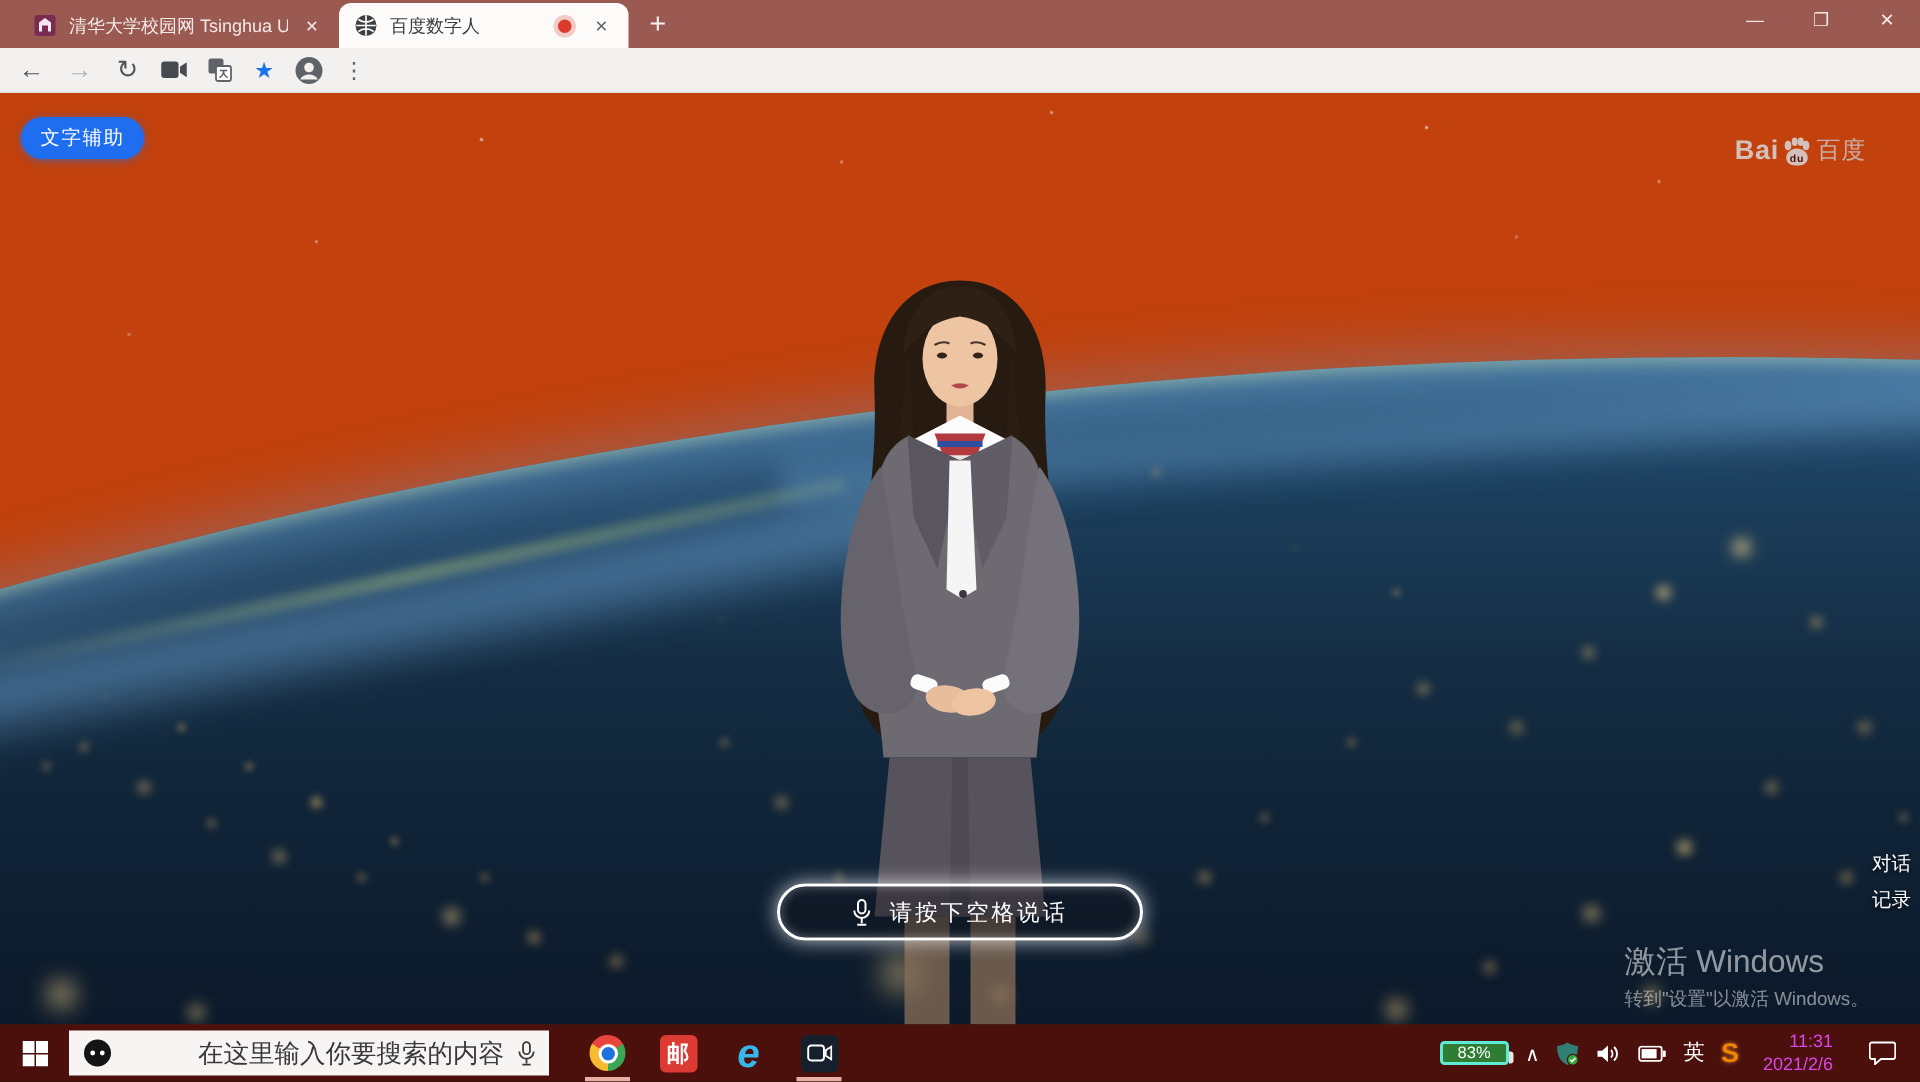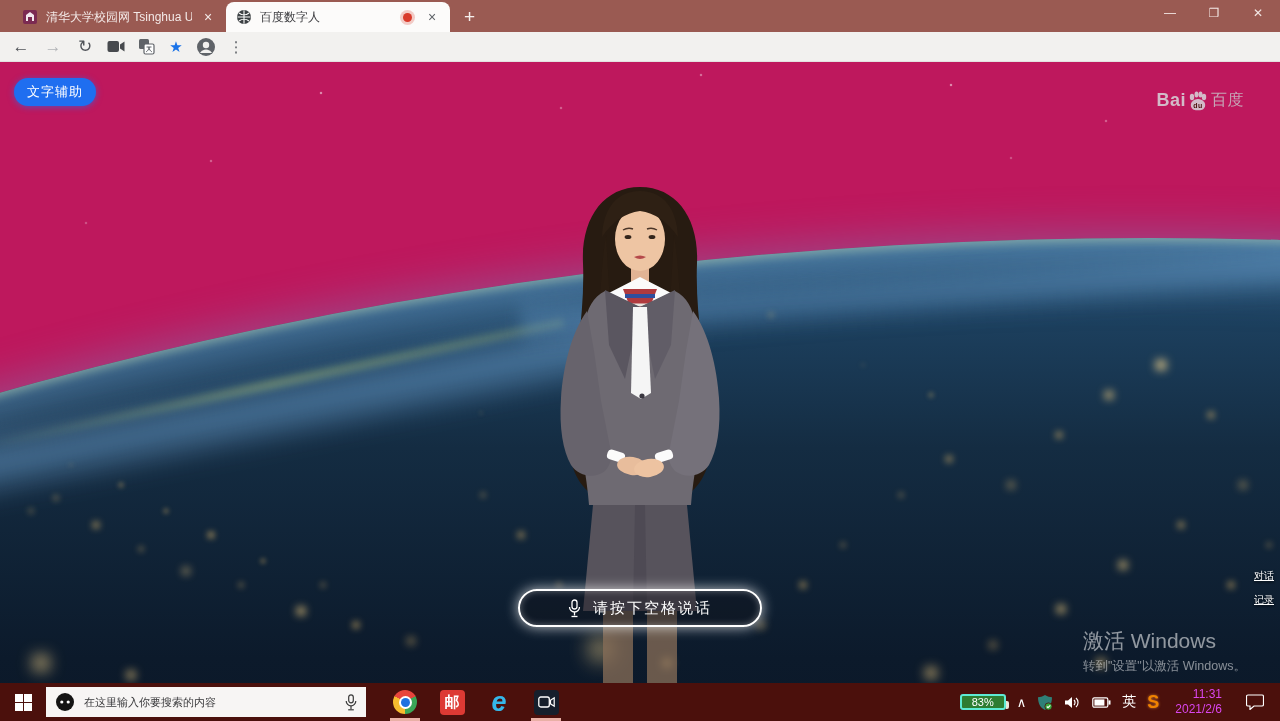--- a/index.html
+++ b/index.html
@@ -4,21 +4,21 @@
 <style>
   * { margin:0; padding:0; box-sizing:border-box; }
   html,body { width:1280px; height:721px; overflow:hidden; background:#000;
     font-family:"Liberation Sans", sans-serif; }
   .stage { position:relative; width:1280px; height:721px; }
 
   
   .titlebar { position:relative; height:32px; background:#9a5a52; display:flex; align-items:flex-end; }
   .tab { display:flex; align-items:center; height:30px; padding:0 10px; gap:8px; cursor:default; }
   .tab.inactive { width:214px; margin-left:12px; color:#f3e9e7; }
-  .tab.active  { width:224px; background:#fcfbfa; border-radius:8px 8px 0 0; color:#3b3b3f; }
+  .tab.active  { width:193px; background:#fcfbfa; border-radius:8px 8px 0 0; color:#3b3b3f; }
   .tab-title { flex:1; font-size:12px; white-space:nowrap; overflow:hidden; }
   .tab-close { font-size:14px; line-height:14px; width:16px; text-align:center; border-radius:8px; }
   .tab.inactive .tab-close { color:#f3e9e7; }
   .tab.active  .tab-close { color:#5f6368; }
   .favicon { width:16px; height:16px; flex:0 0 16px; }
   .rec-dot { width:9px; height:9px; border-radius:50%; background:#d93a2b; box-shadow:0 0 0 3px rgba(217,58,43,.25); margin-right:4px; }
   .newtab { color:#f6efed; font-size:19px; padding:0 14px 4px 14px; }
   .wincontrols { position:absolute; right:0; top:0; height:30px; display:flex; }
   .winbtn { width:44px; text-align:center; color:#f2e6e3; font-size:12px; line-height:26px; }
 
@@ -27,21 +27,21 @@
   .navbtn { font-size:17px; color:#515459; width:26px; text-align:center; }
   .navbtn.disabled { color:#b1b3b6; }
   .omnibox { flex:1; height:24px; background:#fbfbfa; border-radius:13px; display:flex; align-items:center; padding:0 12px; gap:7px; margin:0 6px; }
   .omni-host { font-size:13.5px; color:#202124; }
   .omni-path { font-size:13.5px; color:#80858b; }
   .tool-ic { width:24px; height:22px; display:flex; align-items:center; justify-content:center; }
   .star { color:#1a73e8; font-size:15px; }
   .kebab { color:#5f6368; font-size:15px; letter-spacing:0; }
 
   
-  .scene { position:relative; height:621px; background:#be185d; overflow:hidden; }
+  .scene { position:relative; height:621px; background:#c2410c; overflow:hidden; }
   .stars { position:absolute; width:2px; height:2px; border-radius:50%;
     box-shadow: 320px 30px 1px rgba(255,255,255,.8), 700px 12px 1px rgba(255,255,255,.6),
       950px 22px 1px rgba(255,255,255,.8), 1105px 58px 1px rgba(255,255,255,.5),
       210px 98px 1px rgba(255,255,255,.5), 85px 160px 1px rgba(255,255,255,.4),
       560px 45px 1px rgba(255,255,255,.5), 1010px 95px 1px rgba(255,255,255,.4); }
   .earth { position:absolute; left:-1450px; top:176px; width:5200px; height:3000px; border-radius:50%;
     background:linear-gradient(to bottom,#2a5577 0%, #1d4160 2.5%, #142c42 7%, #0c1a2b 14%, #071220 24%, #030910 45%, #02060b 70%);
     box-shadow:0 0 40px 8px rgba(100,150,205,.35), inset 0 26px 55px rgba(120,175,225,.5), inset 0 4px 9px rgba(195,210,135,.55); }
   .airglow { position:absolute; left:-30px; top:318px; width:600px; height:10px; background:linear-gradient(90deg, rgba(140,160,80,.0), rgba(150,170,95,.5), rgba(150,170,95,.25)); transform:rotate(-12deg); filter:blur(3px); }
   .atmoband { position:absolute; left:-40px; top:305px; width:660px; height:80px;
@@ -86,31 +86,31 @@
     color:rgba(215,215,218,.85); font-weight:bold; font-size:18px; letter-spacing:.5px; }
   .baidu-logo .cn { font-size:16px; font-weight:normal; margin-left:1px; color:rgba(200,200,204,.8); }
 
   .mic-pill { position:absolute; left:50%; transform:translateX(-50%); bottom:56px;
     width:244px; height:38px; border:2.5px solid #fff; border-radius:21px;
     background:rgba(18,18,24,.4); display:flex; align-items:center; justify-content:center; gap:12px;
     box-shadow:0 0 13px rgba(255,255,255,.75), inset 0 0 7px rgba(255,255,255,.35); }
   .mic-pill span { color:#fff; font-size:15px; letter-spacing:2px; }
 
   .side-tab { position:absolute; right:6px; top:502px; text-align:center; color:#fff;
-    font-size:10px; line-height:24px; text-shadow:0 1px 3px rgba(0,0,0,.8);text-decoration:underline; }
+    font-size:13px; line-height:24px; text-shadow:0 1px 3px rgba(0,0,0,.8); }
 
   .activation { position:absolute; right:34px; top:543px; color:rgba(255,255,255,.55); }
   .activation .l1 { font-size:21px;margin-top:22px; }
   .activation .l2 { font-size:12.5px; margin-top:3px; color:rgba(255,255,255,.5); }
 
   
   .taskbar { position:relative; height:38px; background:#4b100c; display:flex; align-items:center; }
   .startbtn { width:46px; height:38px; display:flex; align-items:center; justify-content:center; }
   .searchbox { width:320px; height:30px; background:#f7f5f4; display:flex; align-items:center; padding:0 9px; gap:9px; }
-  .searchbox .ph { flex:1; font-size:11px; color:#39393b; white-space:nowrap; overflow:hidden; }
+  .searchbox .ph { flex:1; font-size:17px; color:#39393b; white-space:nowrap; overflow:hidden;text-align:right; }
   .appicons { display:flex; align-items:center; margin-left:26px; gap:21px; height:38px; }
   .appbtn { position:relative; width:26px; height:38px; display:flex; align-items:center; justify-content:center; }
   .appbtn .runline { position:absolute; bottom:0; left:-2px; width:30px; height:3px; background:#e9b0a6; }
   .chrome-ic { width:24px; height:24px; border-radius:50%;
     background:conic-gradient(from -60deg, #e8453c 0 120deg, #3aa757 0 240deg, #f7bb2f 0 360deg); position:relative; }
   .chrome-ic .white { position:absolute; left:50%; top:50%; width:13px; height:13px; margin:-6.5px; border-radius:50%; background:#fff; }
   .chrome-ic .blue { position:absolute; left:50%; top:50%; width:9px; height:9px; margin:-4.5px; border-radius:50%; background:#1f71e0; }
   .mail-ic { width:25px; height:25px; background:#dd3a34; border-radius:4px; color:#fff; font-size:15px; font-weight:bold;
     display:flex; align-items:center; justify-content:center; }
   .ie-ic { color:#35b7ea; font-size:27px; font-weight:bold; font-style:italic; line-height:25px; }

